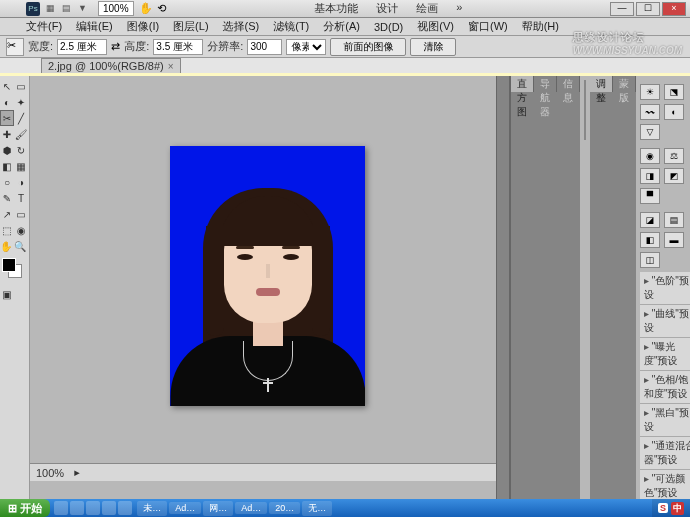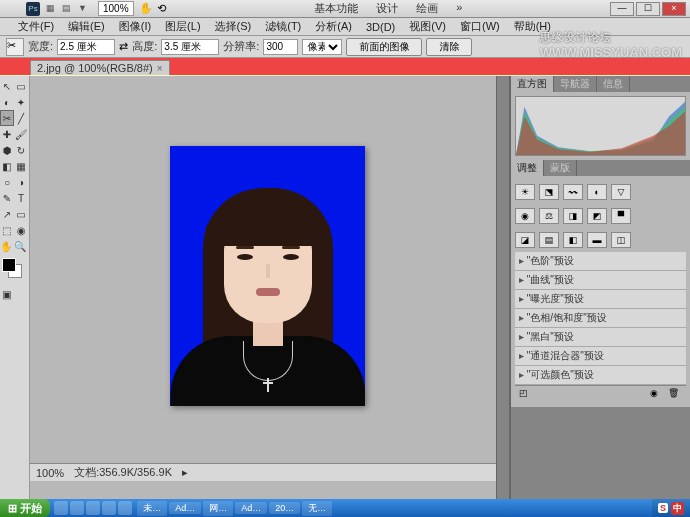--- a/index.html
+++ b/index.html
@@ -7,29 +7,29 @@
 .title-bar { height: 18px; background: linear-gradient(#e8e8e8,#d0d0d0); display: flex; align-items: center; padding: 0 4px; border-bottom: 1px solid #888; }
 .ps-icon { width: 14px; height: 14px; background: #1a2f4a; color: #9cc; font-size: 8px; text-align: center; line-height: 14px; border-radius: 2px; margin-right: 6px; margin-left: 22px; }
 .title-controls { display: flex; gap: 4px; margin-right: 8px; }
 .title-controls span { width: 12px; height: 12px; font-size: 9px; color: #555; }
 .zoom-box { padding: 1px 4px; border: 1px solid #999; background: #fff; font-size: 10px; margin-right: 6px; }
 .title-center { flex: 1; display: flex; justify-content: center; gap: 10px; font-size: 11px; color: #333; }
 .title-center span { padding: 16px 4px; }
 .title-right { display: flex; gap: 2px; }
 .win-btn { width: 24px; height: 14px; border: 1px solid #888; background: #ddd; font-size: 9px; text-align: center; }
 .win-close { background: #c44; color: #fff; }
-.menu-bar { height: 18px; background: #d8d8d8; display: flex; align-items: center; padding: 0 12px; gap: 2px; border-bottom: 1px solid #999; }
+.menu-bar { height: 18px; background: #d8d8d8; display: flex; align-items: center; padding: 0 20px; gap: 2px; border-bottom: 1px solid #999; }
 .menu-bar span { padding: 1px 6px; font-size: 11px; color: #222; cursor: default; }
 .options-bar { height: 22px; background: #d8d8d8; display: flex; align-items: center; padding: 0 6px; gap: 4px; border-bottom: 1px solid #999; font-size: 11px; }
 .opt-icon { width: 18px; height: 18px; border: 1px solid #999; background: #eee; }
 .opt-label { color: #333; }
-.opt-input { width: 58px; height: 16px; border: 1px solid #999; background: #fff; padding: 0 2px; font-size: 10px; }
+.opt-input { width: 50px; height: 16px; border: 1px solid #999; background: #fff; padding: 0 2px; font-size: 10px; }
 .opt-select { width: 40px; height: 16px; border: 1px solid #999; background: #fff; font-size: 10px; }
 .opt-btn { padding: 1px 12px; border: 1px solid #888; background: #e8e8e8; border-radius: 2px; font-size: 10px; }
-.tab-strip { height: 18px; background: #ef4444; display: flex; align-items: flex-end; padding-left: 30px; border-bottom: 1px solid #fef9c3; }
+.tab-strip { height: 18px; background: #e5e5e5; display: flex; align-items: flex-end; padding-left: 41px; border-bottom: 3px solid #fef9c3; }
 .doc-tab { background: #cfcfcf; border: 1px solid #888; border-bottom: none; padding: 1px 6px; font-size: 10px; color: #333; display: flex; align-items: center; gap: 4px; }
 .doc-tab-close { font-size: 10px; color: #666; }
 .workspace { position: absolute; top: 76px; left: 0; right: 0; bottom: 18px; display: flex; }
 .toolbox { width: 30px; background: #d8d8d8; border-right: 1px solid #999; display: flex; flex-direction: column; padding-top: 2px; }
 .tool-row { display: flex; }
 .tool { width: 14px; height: 16px; border: 1px solid transparent; display: flex; align-items: center; justify-content: center; font-size: 10px; color: #333; }
 .tool.sel { background: #aaa; border-color: #666; }
 .color-swatch { margin: 4px 2px; position: relative; height: 24px; }
 .fg-color { position: absolute; width: 14px; height: 14px; background: #000; border: 1px solid #fff; top: 0; left: 0; }
 .bg-color { position: absolute; width: 14px; height: 14px; background: #fff; border: 1px solid #888; top: 6px; left: 6px; }
@@ -46,40 +46,40 @@
 .brow-l { position: absolute; width: 18px; height: 3px; background: #3a2518; border-radius: 2px; left: 58px; top: 70px; }
 .brow-r { position: absolute; width: 18px; height: 3px; background: #3a2518; border-radius: 2px; right: 58px; top: 70px; }
 .nose { position: absolute; width: 4px; height: 14px; background: rgba(0,0,0,0.08); left: 50%; transform: translateX(-50%); top: 88px; }
 .mouth { position: absolute; width: 24px; height: 8px; background: #b56a6a; border-radius: 10px; left: 50%; transform: translateX(-50%); top: 112px; }
 .neck { position: absolute; width: 30px; height: 30px; background: #ecc9b4; left: 50%; transform: translateX(-50%); top: 140px; }
 .body { position: absolute; width: 195px; height: 100px; background: #0a0a0a; border-radius: 60px 60px 0 0; left: 50%; transform: translateX(-50%); top: 160px; }
 .necklace { position: absolute; width: 50px; height: 40px; border: 1px solid #ccc; border-top: none; border-radius: 0 0 25px 25px; left: 50%; transform: translateX(-50%); top: 165px; }
 .cross { position: absolute; width: 10px; height: 14px; left: 50%; transform: translateX(-50%); top: 202px; }
 .cross::before { content: ''; position: absolute; width: 2px; height: 14px; background: #ddd; left: 4px; }
 .cross::after { content: ''; position: absolute; width: 10px; height: 2px; background: #ddd; top: 4px; }
-.right-panels { width: 180px; background: #858585; border-left: 1px solid #666; display: flex; flex-direction: column; font-size: 10px; }
+.right-panels { width: 180px; background: #858585; border-left: 1px solid #666; display: flex; font-size: 10px; }
 .panel-strip { width: 14px; background: #858585; border-left: 1px solid #666; border-right: 1px solid #666; }
 .right-column { display: flex; }
 .panel-tabs { display: flex; background: #858585; height: 16px; }
 .ptab { padding: 1px 6px; color: #ccc; font-size: 10px; border-right: 1px solid #666; }
 .ptab.active { background: #b8b8b8; color: #222; }
 .panel-body { background: #b8b8b8; padding: 4px; }
 .histogram { height: 60px; background: #d8d8d8; position: relative; border: 1px solid #888; overflow: hidden; }
 .histo-curve { position: absolute; bottom: 0; left: 0; width: 100%; height: 100%; }
 .adjust-row { display: flex; gap: 4px; padding: 4px 0; flex-wrap: wrap; }
 .adj-icon { width: 20px; height: 16px; background: #e0e0e0; border: 1px solid #888; font-size: 9px; text-align: center; line-height: 14px; }
 .preset-list { background: #d8d8d8; }
 .preset-item { padding: 2px 4px; border-bottom: 1px solid #aaa; color: #333; font-size: 10px; }
 .preset-item::before { content: '▸ '; color: #555; }
 .panel-footer { height: 18px; background: #b8b8b8; border-top: 1px solid #888; display: flex; align-items: center; padding: 0 4px; gap: 4px; }
 .panel-footer span { width: 14px; height: 14px; font-size: 9px; }
 .spacer { flex: 1; }
 .status-bar { height: 18px; background: #d8d8d8; border-top: 1px solid #888; display: flex; align-items: center; padding: 0 6px; gap: 10px; font-size: 10px; color: #333; position: absolute; bottom: 18px; left: 0; width: 496px; }
 .watermark { position: absolute; top: 30px; right: 8px; color: rgba(255,255,255,0.75); font-size: 12px; font-weight: bold; letter-spacing: 1px; z-index: 100; text-shadow: 0 0 2px #444; }
-.watermark small { font-size: 13px; letter-spacing: 0; opacity: 0.7; display: block; }
+.watermark small { font-size: 10px; letter-spacing: 0; opacity: 0.7; display: block; font-style: italic; }
 .taskbar { position: absolute; bottom: 0; left: 0; right: 0; height: 18px; background: linear-gradient(#3a8de0,#1560b8); display: flex; align-items: center; font-size: 10px; color: #fff; }
 .start-btn { background: linear-gradient(#5fb350,#2e8a1f); padding: 2px 8px; border-radius: 0 6px 6px 0; display: flex; align-items: center; gap: 3px; font-weight: bold; height: 100%; }
 .task-icons { display: flex; gap: 2px; padding: 0 4px; align-items: center; height: 100%; }
 .task-icons div { width: 14px; height: 14px; background: rgba(255,255,255,0.25); border-radius: 2px; }
 .task-item { padding: 1px 6px; background: rgba(255,255,255,0.15); margin: 1px; border-radius: 2px; font-size: 9px; white-space: nowrap; overflow: hidden; max-width: 62px; }
 .tray { margin-left: auto; display: flex; align-items: center; gap: 3px; padding: 0 6px; background: rgba(0,0,0,0.1); height: 100%; }
 .tray-ime { background: #fff; color: #c33; padding: 0 2px; border-radius: 2px; font-size: 9px; font-weight: bold; }
 </style>
 </head>
 <body>
@@ -212,21 +212,20 @@
         <div class="eye-l"></div>
           <div class="eye-r"></div>
         <div class="nose"></div>
         <div class="mouth"></div>
         <div class="necklace"></div>
         <div class="cross"></div>
       </div>
     </div>
     <div class="status-bar">
       <span>100%</span>
-      <span>文档:356.9K/356.9K</span>
       <span>▸</span>
     </div>
   </div>
 
   <div class="right-column">
     <div class="panel-strip"></div>
     <div class="right-panels">
       <div class="panel-tabs">
         <div class="ptab active">直方图</div>
         <div class="ptab">导航器</div>

